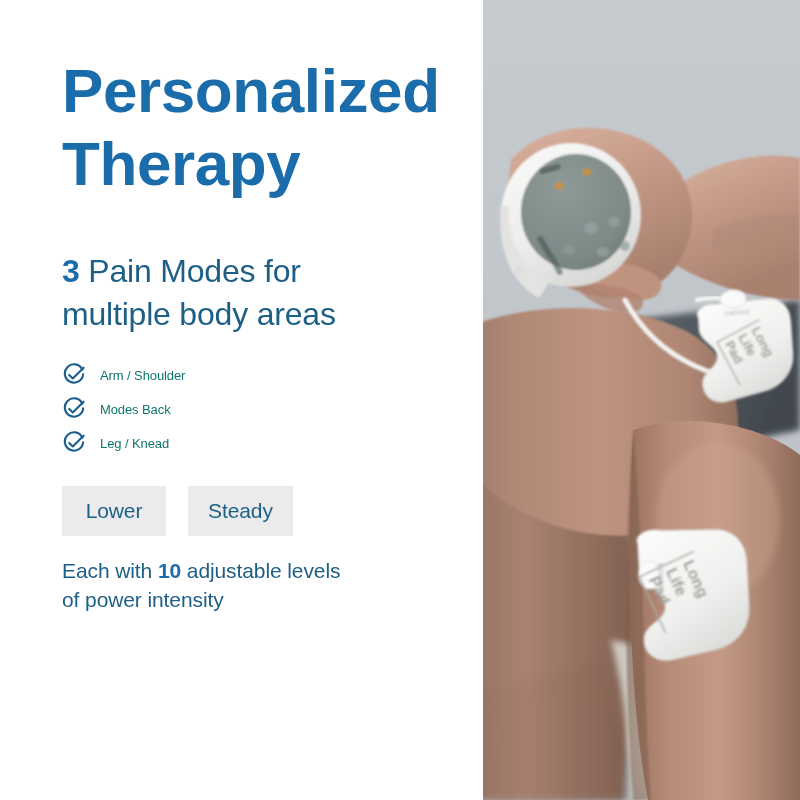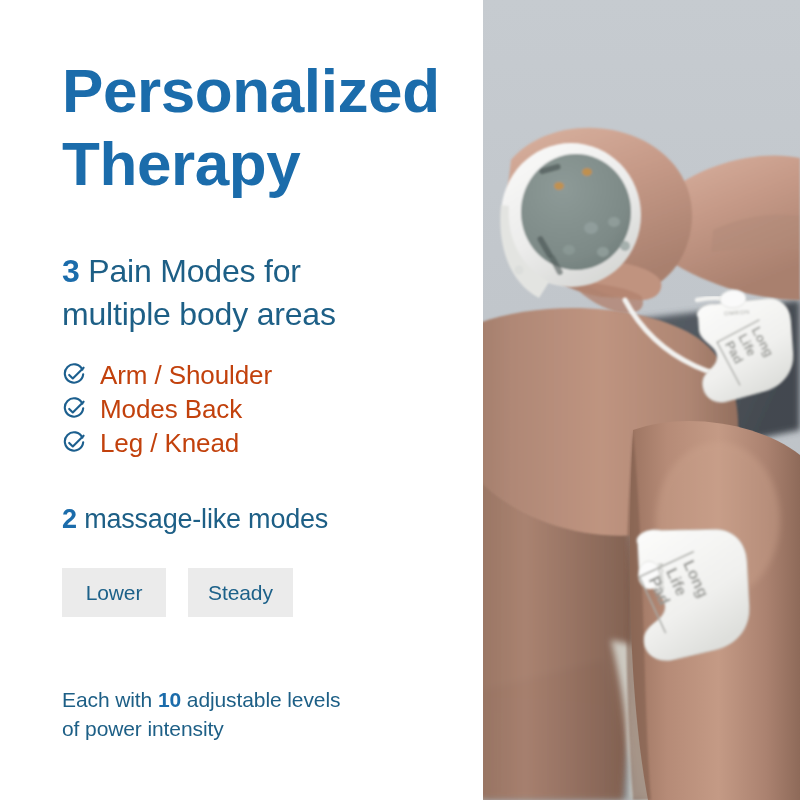--- a/index.html
+++ b/index.html
@@ -68,22 +68,22 @@
     height: 26px;
   }
   .check-icon {
     flex: 0 0 auto;
     width: 24px;
     height: 24px;
     margin-right: 14px;
     display: block;
   }
   .check-label {
-    font-size: 26px;
-    color: #c2410c;
+    font-size: 13px;
+    color: #0f766e;
     letter-spacing: -0.1px;
     line-height: 1;
   }
 
   
   .subhead-2 {
     margin-top: 46px;
     font-size: 27px;
     line-height: 1.3;
     color: #1d5f86;
@@ -109,21 +109,21 @@
     min-width: 64px;
     text-align: center;
     border: none;
     font-family: inherit;
     line-height: 1.1;
     border-radius: 0;
   }
 
   
   .footnote {
-    margin-top: 68px;
+    margin-top: 20px;
     font-size: 21px;
     line-height: 1.42;
     color: #1d5f86;
     letter-spacing: -0.1px;
     max-width: 370px;
   }
   .footnote .num {
     font-weight: 700;
     color: #1b6cab;
   }
@@ -182,23 +182,20 @@
           <svg viewBox="0 0 24 24" width="24" height="24" aria-hidden="true">
             <path d="M20.4 6.6 A9.2 9.2 0 1 0 21.2 11.2" fill="none" stroke="#1c5f8e" stroke-width="2.1" stroke-linecap="round"></path>
             <path d="M7.2 11.9 L10.8 15.5 L21.6 4.7" fill="none" stroke="#1c5f8e" stroke-width="2.1" stroke-linecap="round" stroke-linejoin="round"></path>
           </svg>
         </span>
         <span class="check-label">Leg / Knead</span>
       </li>
 
     </ul>
 
-    <div class="subhead-2">
-      <span class="lead-num">2</span><span> massage-like modes</span>
-    </div>
 
     <div class="chip-row">
       <div class="chip">Lower</div>
       <div class="chip">Steady</div>
     </div>
 
     <p class="footnote">
       <span>Each with </span><span class="num">10</span><span style="white-space: pre-line;"> adjustable levels
 of power intensity</span>
     </p>

